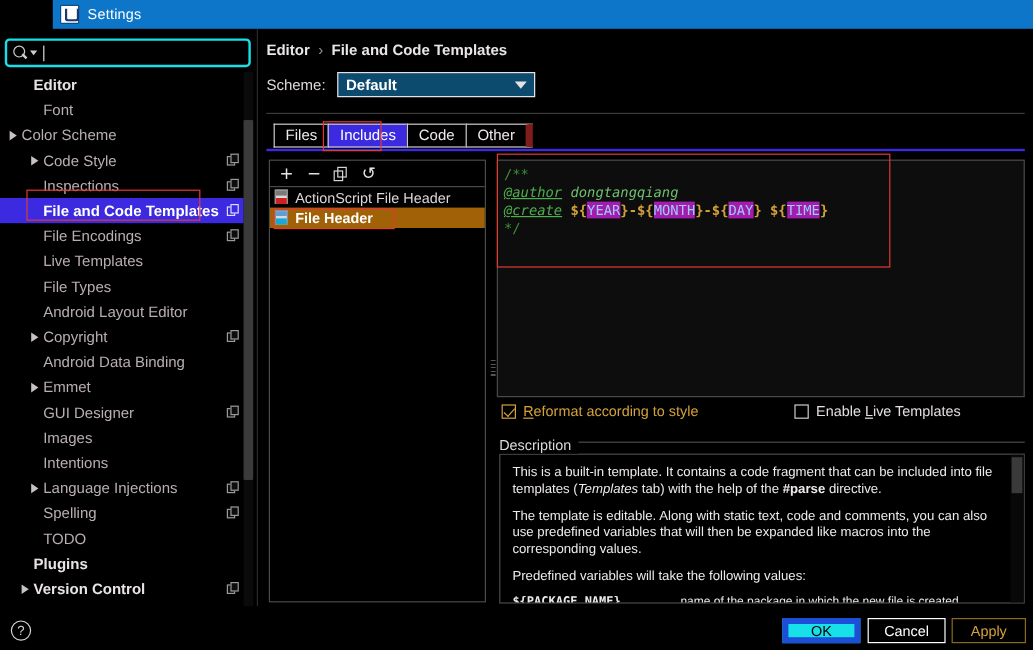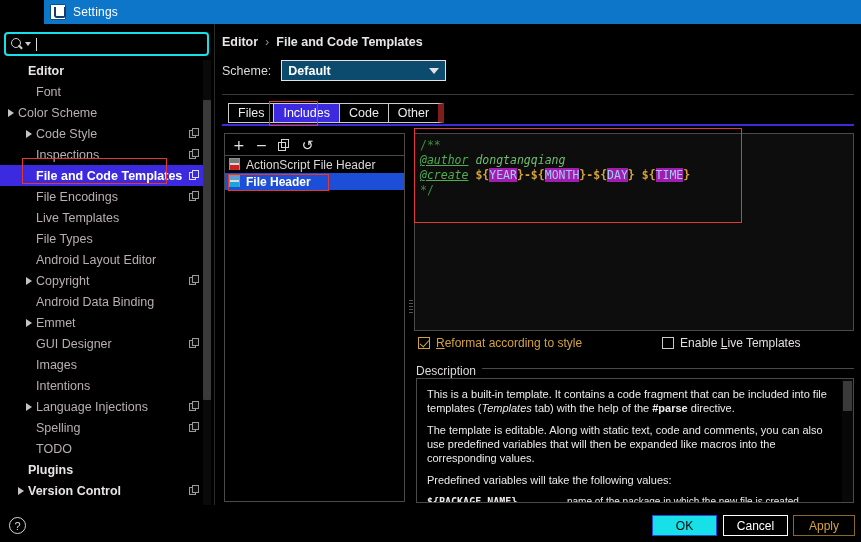--- a/index.html
+++ b/index.html
@@ -147,21 +147,21 @@
   .tbtn { font-size: 14px; line-height: 1; font-family: "DejaVu Sans", sans-serif; }
   .tbtn.copy { position: relative; width: 12px; height: 12px; }
   .tbtn.copy i { position: absolute; display: block; border: 1.3px solid #d8d4d5; }
   .tbtn.copy i.a { left: 0; top: 3px; width: 8px; height: 9px; }
   .tbtn.copy i.b { left: 3px; top: 0; width: 8px; height: 9px; }
 
   .litem {
     height: 17px; display: flex; align-items: center; padding-left: 4px;
     color: #dcd7d8; font-size: 12px; position: relative;
   }
-  .litem.sel { background: #1d4ed8; color: #ffffff; font-weight: bold; }
+  .litem.sel { background: #a16207; color: #ffffff; font-weight: bold; }
   .ficon { width: 12px; height: 13px; margin-right: 5px; position: relative; flex: none; }
   .ficon .pg {
     position: absolute; left: 0; top: 0; width: 11px; height: 12px;
     background: #d9d9d9; border: 1px solid #8f8f8f;
   }
   .ficon .bar {
     position: absolute; left: 1px; bottom: 1px; width: 9px; height: 5px;
   }
   .ficon.as .bar { background: #cc2222; }
   .ficon.fh .bar { background: #1aa6d6; }
@@ -248,21 +248,21 @@
   .footer { position: absolute; left: 0; top: 508px; width: 861px; height: 34px; background: #000; }
   .helpbtn {
     position: absolute; left: 9px; top: 9px; width: 17px; height: 17px;
     border: 1.5px solid #d8d4d5; border-radius: 50%; color: #d8d4d5;
     font-size: 11px; display: flex; align-items: center; justify-content: center;
   }
   .btn {
     position: absolute; top: 7px; height: 21px; display: flex;
     align-items: center; justify-content: center; font-size: 12px;
   }
-  .btn.ok { right: 144px; width: 65px; background: #17e0e8; color: #000; border: 1px solid #1d4ed8; }
+  .btn.ok { right: 144px; width: 65px; background: #17e0e8; color: #000; border: 5px solid #1d4ed8; }
   .btn.cancel { right: 73px; width: 65px; background: #000; color: #ffffff; border: 1.5px solid #ffffff; }
   .btn.apply { right: 6px; width: 62px; background: #000; color: #d4a23a; border: 1px solid #8a6a22; }
 </style>
 </head>
 <body>
 
 <div id="app">
 
   <div class="titlebar">
     <div class="tb-icon"></div>

